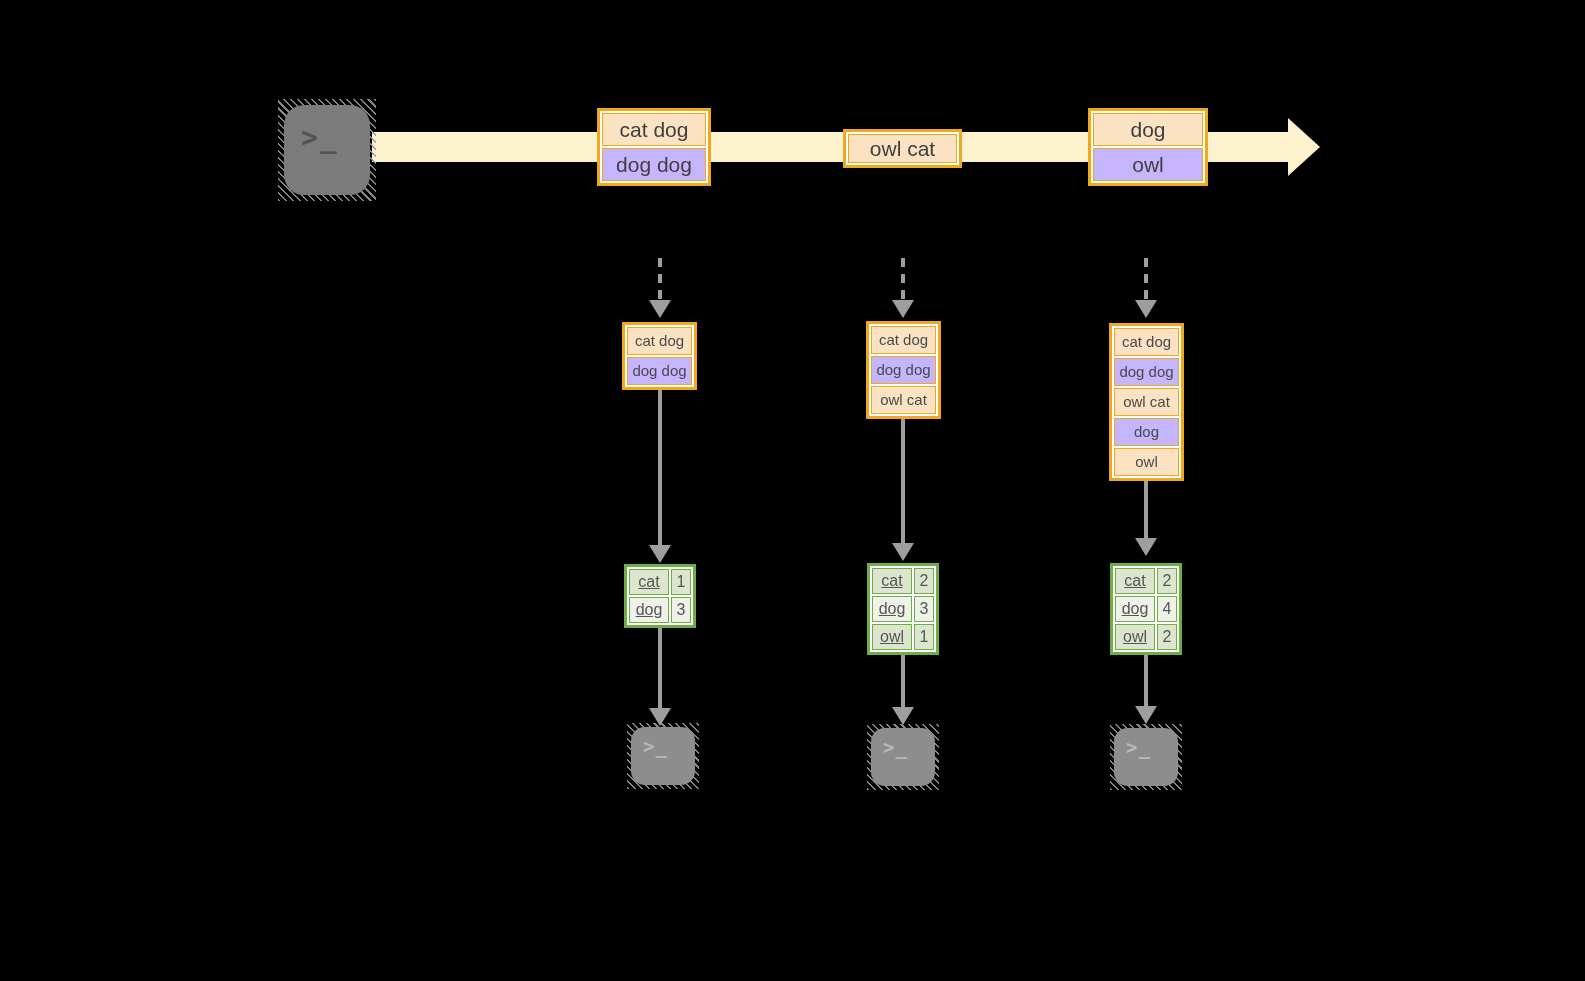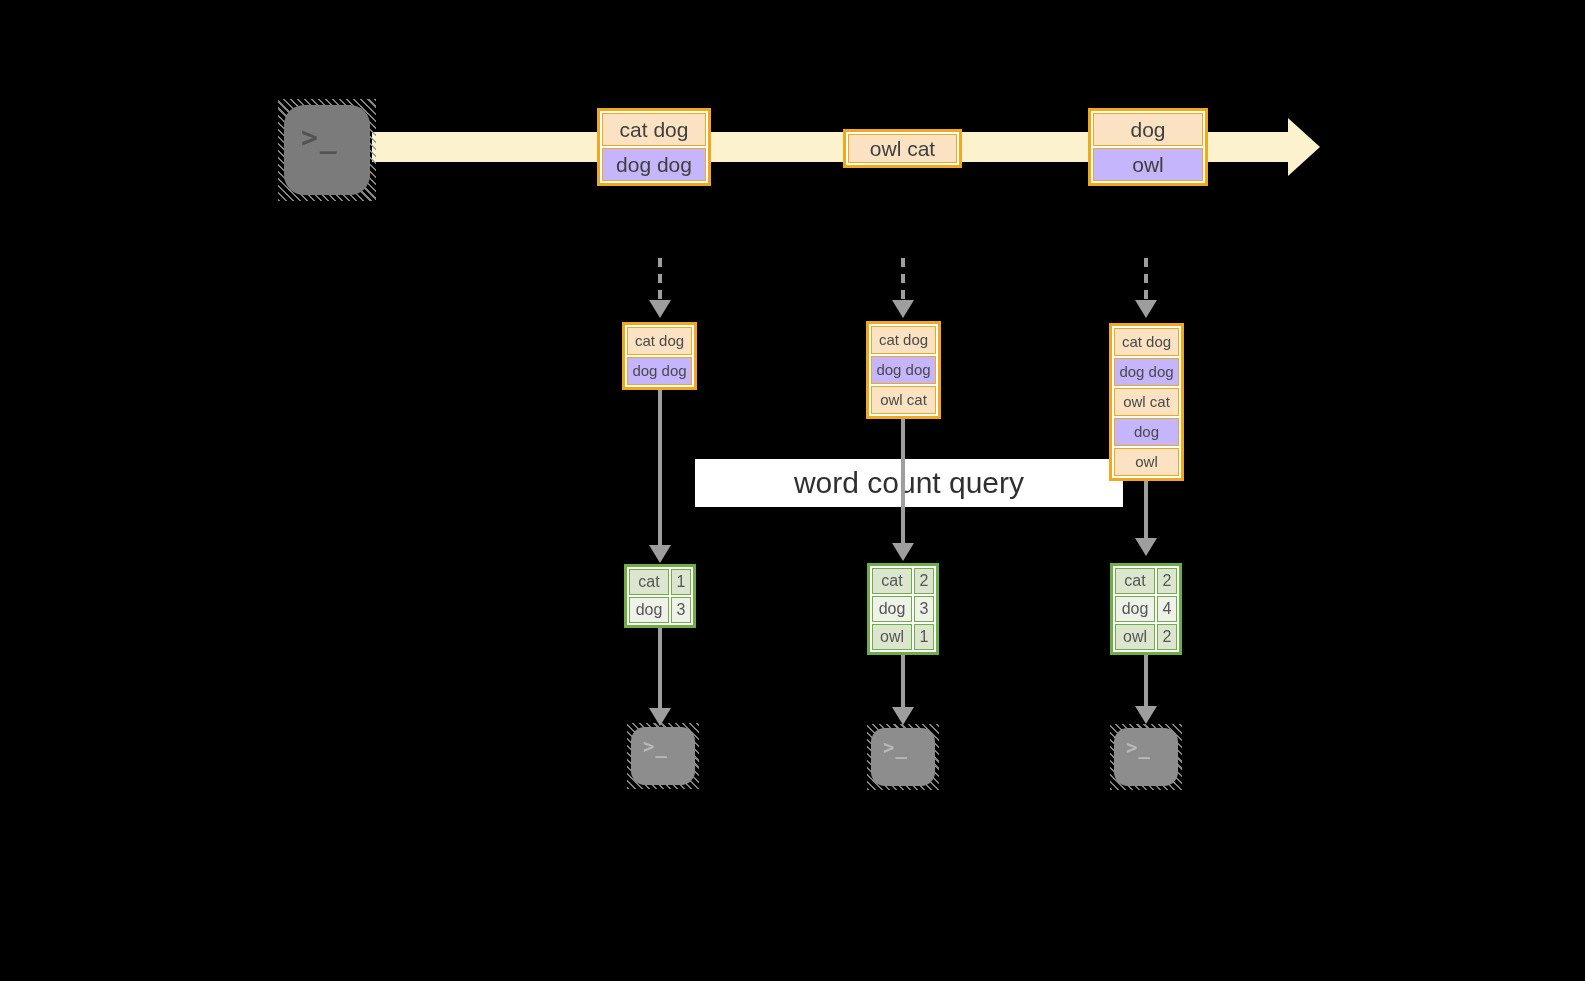--- a/index.html
+++ b/index.html
@@ -32,21 +32,21 @@
   
   .stack{position:absolute;z-index:3;border:3px solid #F0A91D;background:#fff;padding:2px;
     display:flex;flex-direction:column;gap:2px;box-sizing:border-box;width:75px;}
   .srow{border:1px solid #F0A91D;height:26px;line-height:26px;text-align:center;font-size:15px;color:#4A4A4A;}
 
   
   .gtable{position:absolute;z-index:3;border:3px solid #6FAE44;background:#fff;padding:2px;
     display:flex;flex-direction:column;gap:2px;box-sizing:border-box;width:72px;}
   .grow{display:flex;gap:2px;}
   .gcell{border:1px solid #6FAE44;height:24px;line-height:24px;text-align:center;font-size:16px;color:#565656;}
-  .gword{width:38px;}
+  .gword{width:38px;text-decoration:underline;}
   .gcount{width:18px;}
   .g-dark{background:#DCE6CE;}
   .g-light{background:#EFF2E9;}
 
   
   .vline{position:absolute;width:4px;background:#9E9E9E;z-index:2;}
   .vline-dashed{position:absolute;width:4px;z-index:2;
     background:repeating-linear-gradient(to bottom,#9E9E9E 0 9px, transparent 9px 16px);}
   .vhead{position:absolute;width:0;height:0;z-index:2;
     border-left:11px solid transparent;border-right:11px solid transparent;border-top:18px solid #9E9E9E;}
@@ -98,21 +98,20 @@
     <div class="srow fill-dark">owl cat</div>
   </div>
   <div class="stack" style="left:1109px;top:323px">
     <div class="srow fill-dark">cat dog</div>
     <div class="srow fill-light">dog dog</div>
     <div class="srow fill-dark">owl cat</div>
     <div class="srow fill-light">dog</div>
     <div class="srow fill-dark">owl</div>
   </div>
 
-  <div class="query-label">word count query</div>
 
   <div class="vline" style="left:658px;top:390px;height:155px"></div>
   <div class="vhead" style="left:649px;top:545px"></div>
   <div class="vline" style="left:901px;top:419px;height:124px"></div>
   <div class="vhead" style="left:892px;top:543px"></div>
   <div class="vline" style="left:1144px;top:481px;height:57px"></div>
   <div class="vhead" style="left:1135px;top:538px"></div>
 
   <div class="gtable" style="left:624px;top:564px">
     <div class="grow">

